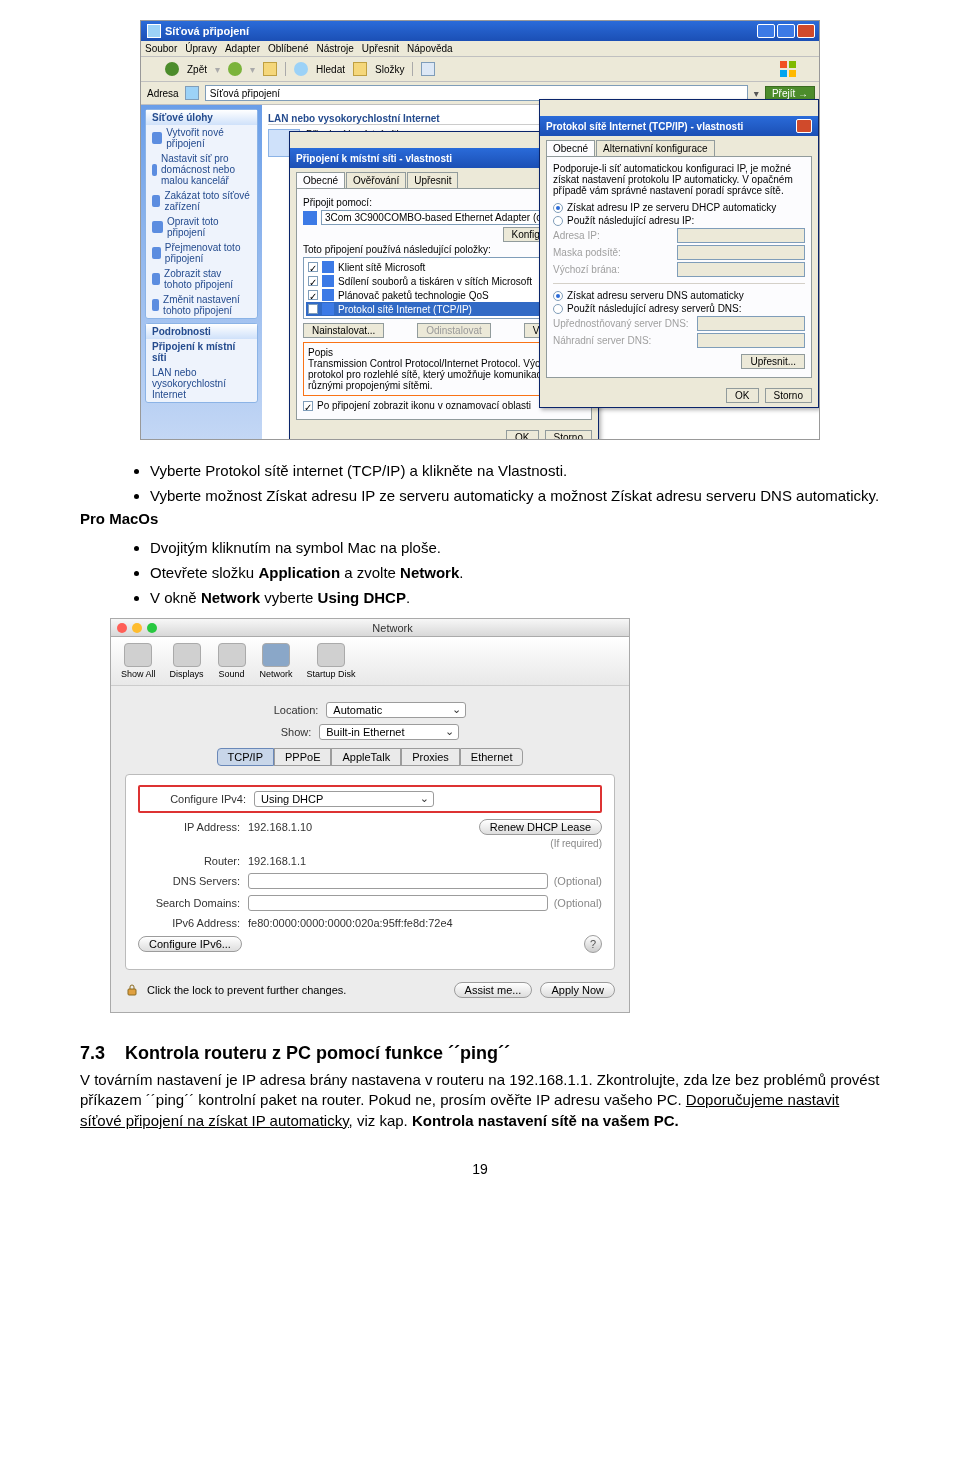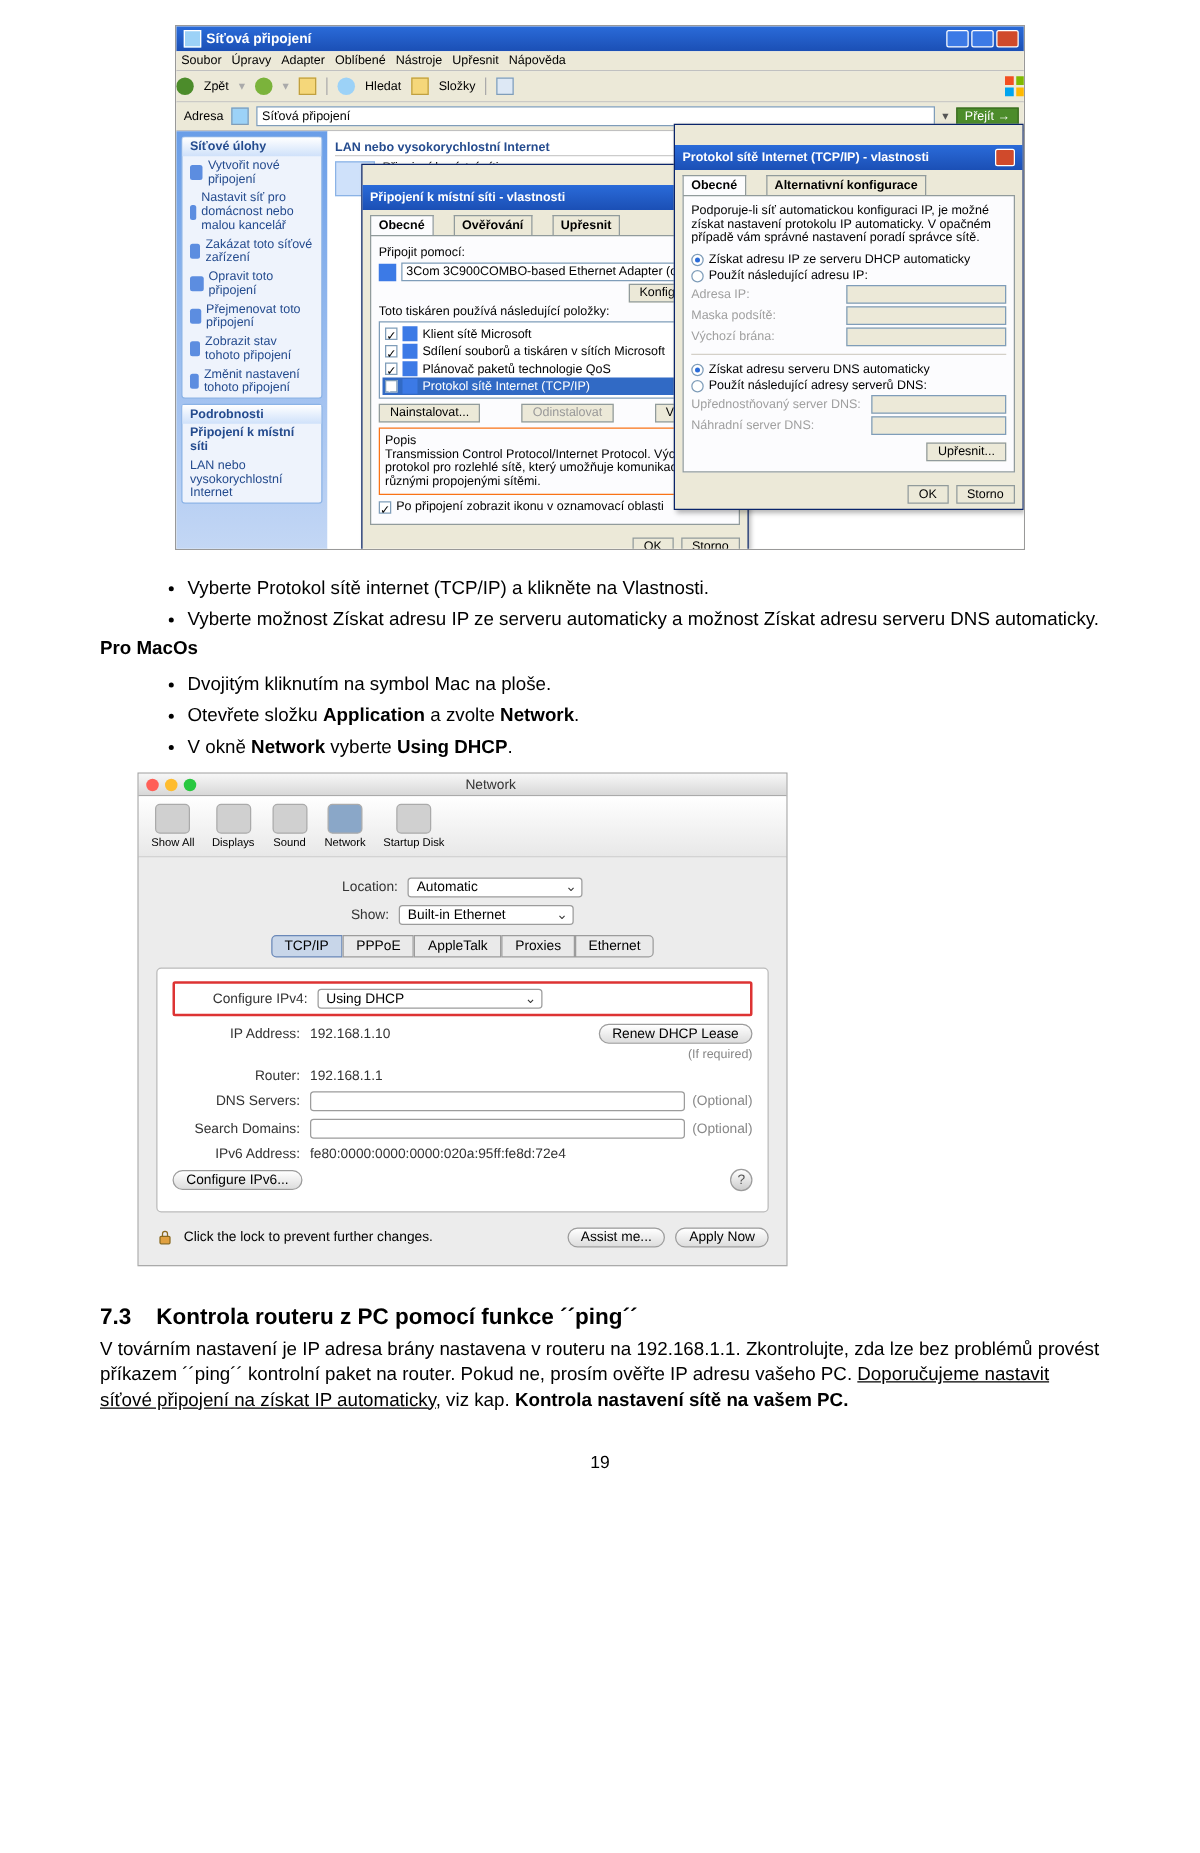--- a/index.html
+++ b/index.html
@@ -33,21 +33,21 @@
     padding: 3px 6px;
     display: flex; align-items: center; gap:4px;
   }
   .xp-titlebar .btns { margin-left:auto; display:flex; gap:2px;}
   .xp-titlebar .btn { width:18px; height:14px; background:#3c7ae6; border:1px solid #fff; border-radius:2px;}
   .xp-titlebar .btn.close { background:#d04a2b;}
   .xp-menubar {
     background:#ece9d8; font-size:10px; padding:2px 4px; display:flex; gap:8px; border-bottom:1px solid #c0c0c0;
   }
   .xp-toolbar {
-    background:#ece9d8; font-size:10px; padding:3px 0; display:flex; align-items:center; gap:8px; border-bottom:1px solid #c0c0c0;
+    background:#ece9d8; font-size:10px; padding:3px 24px; display:flex; align-items:center; gap:8px; border-bottom:1px solid #c0c0c0;
   }
   .xp-toolbar .icon { width:14px; height:14px; background:#4c8c2b; border-radius:50%; display:inline-block;}
   .xp-addr {
     background:#ece9d8; font-size:10px; padding:3px 6px; display:flex; align-items:center; gap:6px; border-bottom:1px solid #c0c0c0;
   }
   .xp-addr input {
     flex:1; font-size:10px; height:16px; border:1px solid #7f9db9; background:#fff; padding:0 4px;
   }
   .xp-addr .go { background:#4c8c2b; color:#fff; font-size:10px; padding:1px 6px; border:1px solid #3a6b20;}
   .xp-body { display:flex; height:340px;}
@@ -67,21 +67,21 @@
     position:absolute; background:#ece9d8; border:1px solid #0a246a;
     box-shadow: 2px 2px 4px rgba(0,0,0,0.3);
     font-size:10px;
   }
   .xp-dialog .ttl {
     background: linear-gradient(#2a6bd9,#1b4fb5);
     color:#fff; font-weight:bold; font-size:10px;
     padding:3px 6px; display:flex; align-items:center;margin-top:16px;
   }
   .xp-dialog .ttl .cbtn { margin-left:auto; width:16px; height:14px; background:#d04a2b; border:1px solid #fff; border-radius:2px;}
-  .xp-dialog .tabs { display:flex; gap:16px; padding:4px 6px 0 6px;font-weight:bold;}
+  .xp-dialog .tabs { display:flex; gap:1px; padding:4px 6px 0 6px;}
   .xp-dialog .tab { background:#ece9d8; border:1px solid #919b9c; border-bottom:none; padding:2px 6px; font-size:10px;}
   .xp-dialog .tab.active { background:#fcfcfe;}
   .xp-dialog .body { background:#fcfcfe; border:1px solid #919b9c; margin:0 6px 6px 6px; padding:6px;}
   .xp-row { display:flex; align-items:center; gap:4px; margin:2px 0;}
   .xp-row.between { justify-content:space-between;}
   .xp-input { border:1px solid #7f9db9; background:#fff; font-size:10px; padding:1px 3px; flex:1;}
   .xp-input.dis { background:#ece9d8; color:#888;}
   .xp-btn { background:#ece9d8; border:1px solid #919b9c; padding:1px 8px; font-size:10px;}
   .xp-list { border:1px solid #7f9db9; background:#fff; padding:2px;}
   .xp-list .li { display:flex; gap:4px; align-items:center; padding:1px 2px;}
@@ -271,21 +271,21 @@
     </div>
     <div class="body">
       <div class="xp-row">Připojit pomocí:</div>
       <div class="xp-row">
         <span style="width:14px;height:14px;background:#3c7ae6;"></span>
         <div class="xp-input">3Com 3C900COMBO-based Ethernet Adapter (obecné)</div>
       </div>
       <div class="xp-row" style="justify-content:flex-end;">
         <button class="xp-btn">Konfigurovat...</button>
       </div>
-      <div class="xp-row">Toto tiskáren používá následující položky:</div>
+      <div class="xp-row">Toto připojení používá následující položky:</div>
       <div class="xp-list">
         <div class="li">
             <span class="xp-chk">✓</span>
             <span style="width:12px;height:12px;background:#3c7ae6;"></span>
             <span>Klient sítě Microsoft</span>
           </div>
         <div class="li">
             <span class="xp-chk">✓</span>
             <span style="width:12px;height:12px;background:#3c7ae6;"></span>
             <span>Sdílení souborů a tiskáren v sítích Microsoft</span>

